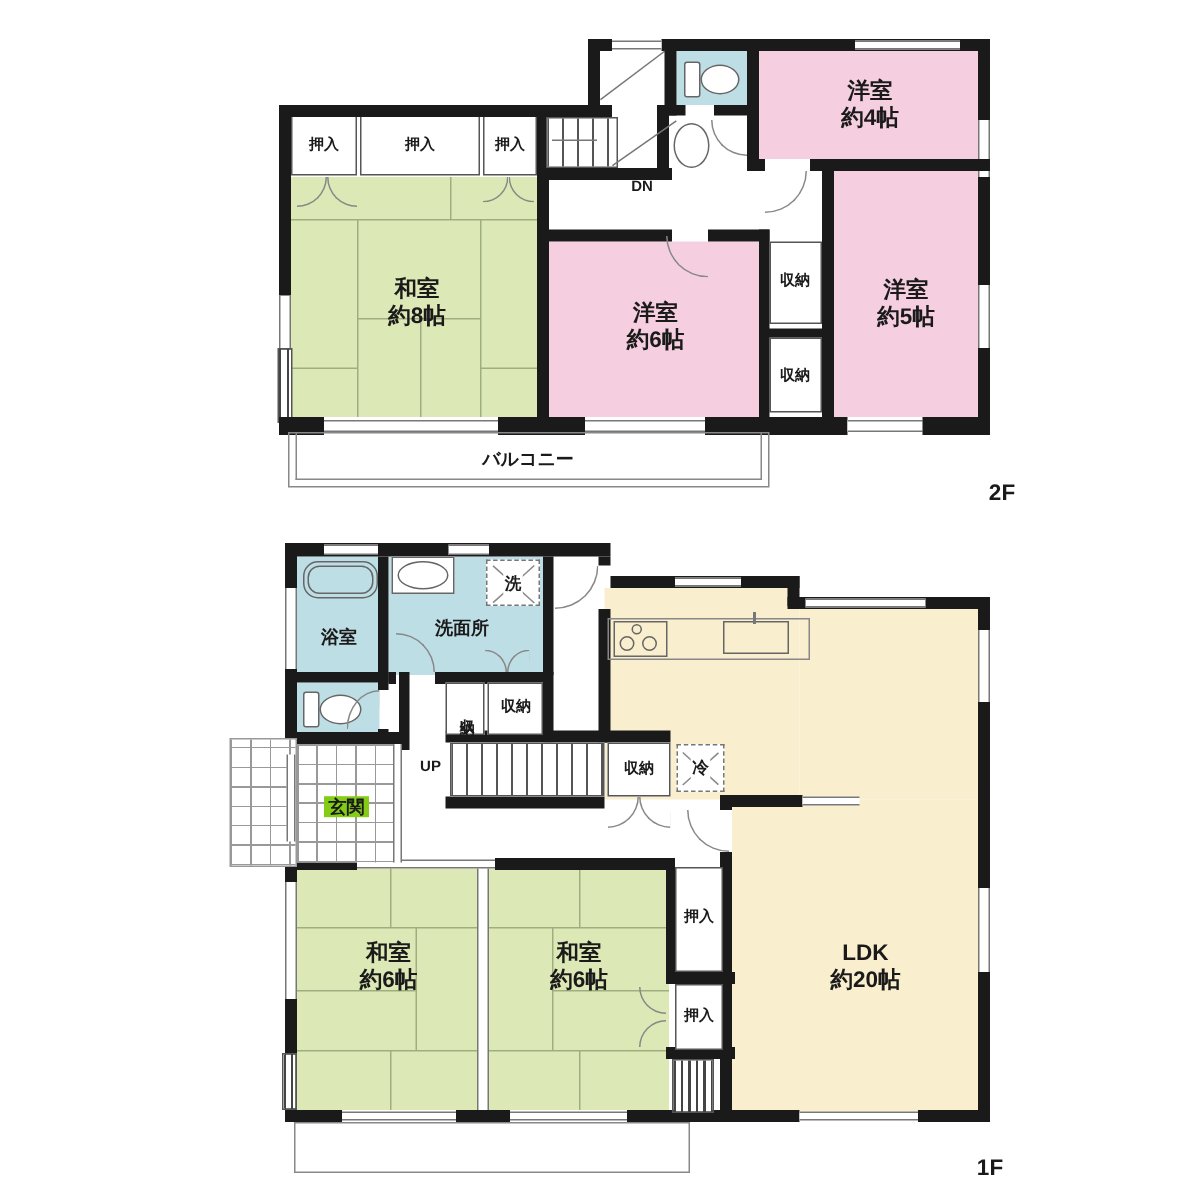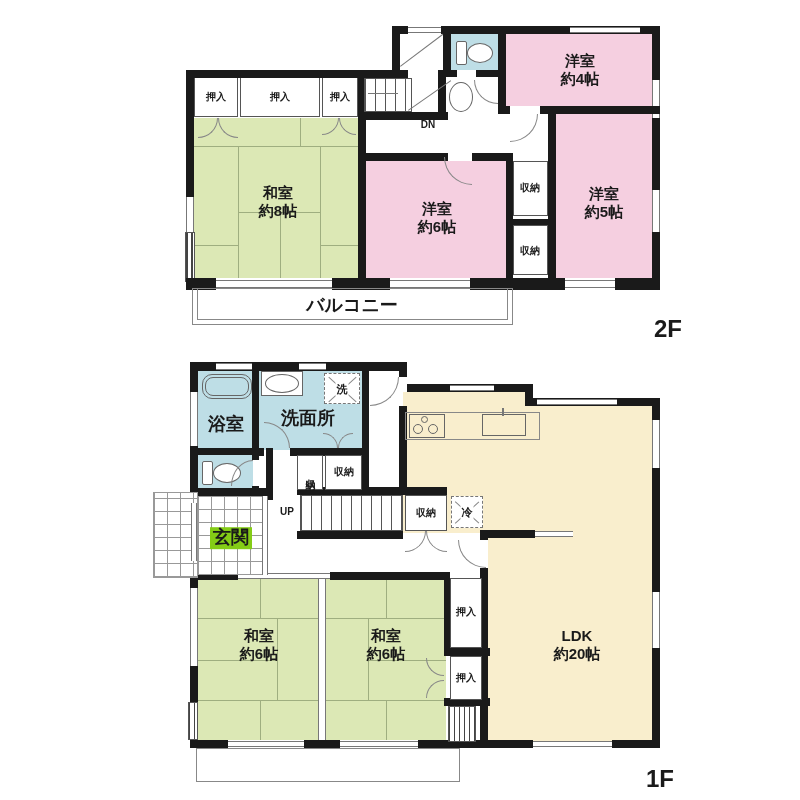--- a/index.html
+++ b/index.html
@@ -24,22 +24,22 @@
   .treads{position:absolute;background-color:#fff;border:1px solid #555;box-sizing:border-box;
     background-image:repeating-linear-gradient(90deg,#555 0 1.2px,transparent 1.2px 10px);}
   .tl{position:absolute;background:#9fae80;}
   .xbox{position:absolute;border:1.5px dashed #777;background:#fff;box-sizing:border-box;}
   .xbox:before,.xbox:after{content:"";position:absolute;left:-4%;top:50%;width:108%;height:1px;background:#888;}
   .xbox:before{transform:rotate(42deg);} .xbox:after{transform:rotate(-42deg);}
   .xbox .c{position:absolute;left:50%;top:50%;transform:translate(-50%,-50%);background:#fff;
     font-size:11px;font-weight:bold;padding:0 1px;z-index:2;}
   .lbl{position:absolute;transform:translate(-50%,-50%);text-align:center;font-weight:bold;
        font-size:15px;line-height:1.2;white-space:nowrap;z-index:5;}
-  .md{font-size:18px;} .sm{font-size:10px;font-weight:bold;} .tiny{font-size:10px;}
-  .flab{font-size:24px;font-weight:bold;}
+  .md{font-size:12px;} .sm{font-size:10px;font-weight:bold;} .tiny{font-size:10px;}
+  .flab{font-size:15px;font-weight:bold;}
   .vert{writing-mode:vertical-rl;text-orientation:upright;letter-spacing:1px;}
   .oval{position:absolute;border:1px solid #666;border-radius:50%;background:#fff;box-sizing:border-box;}
   .rrect{position:absolute;border:1px solid #666;box-sizing:border-box;background:#fff;}
   .line{position:absolute;background:#777;height:1px;transform-origin:0 0;}
 </style>
 </head>
 <body>
 
 <div id="plan" style="--wall: #1a1a1a; --tatami: #dce8b5; --western: #f5cfe0; --wet: #bedee6; --ldk: #f9eecd;">
 

